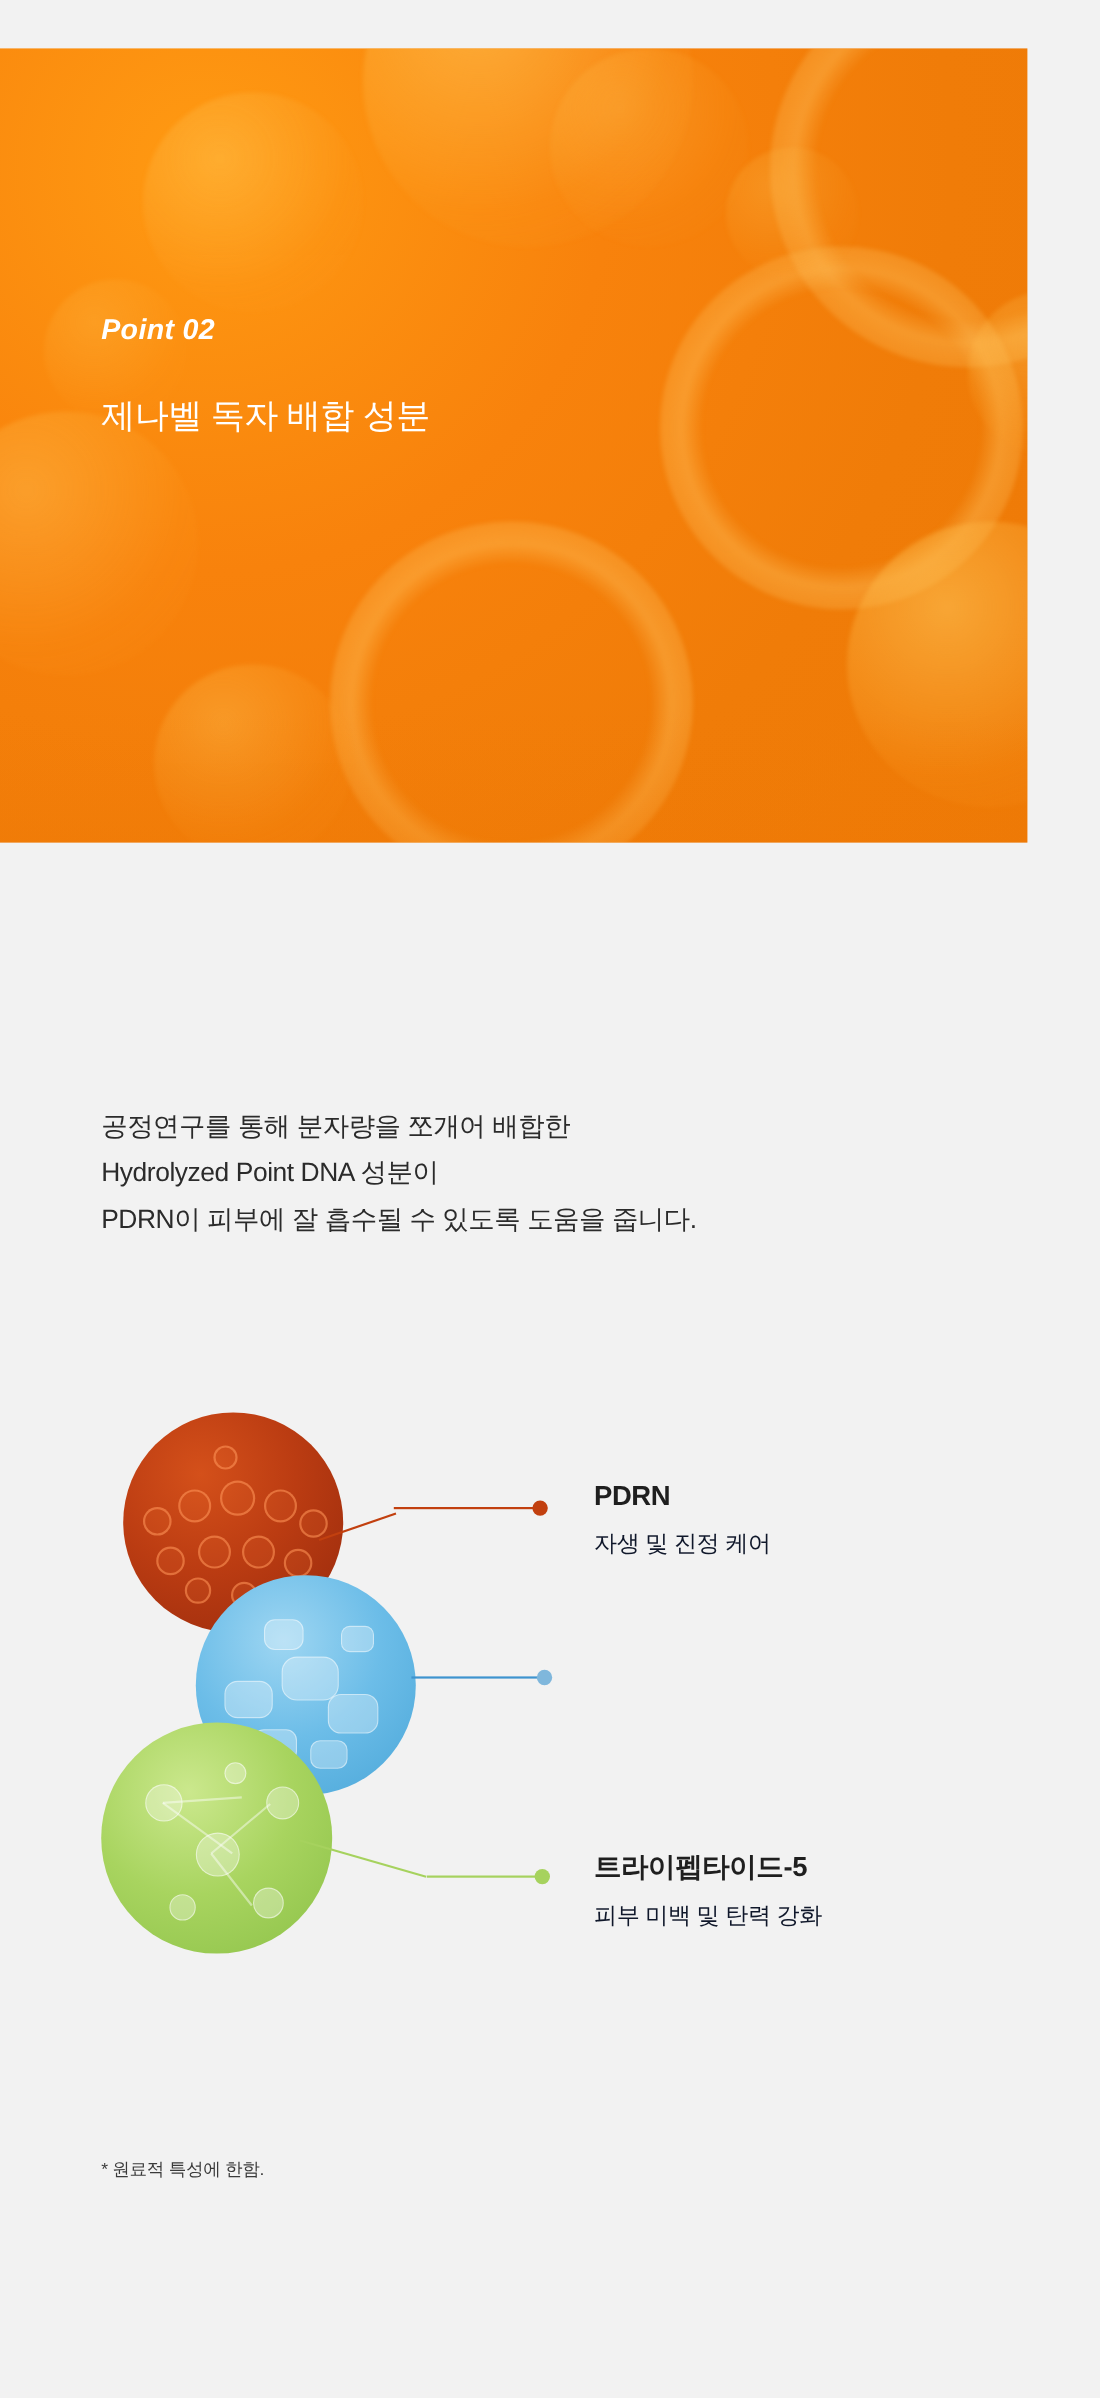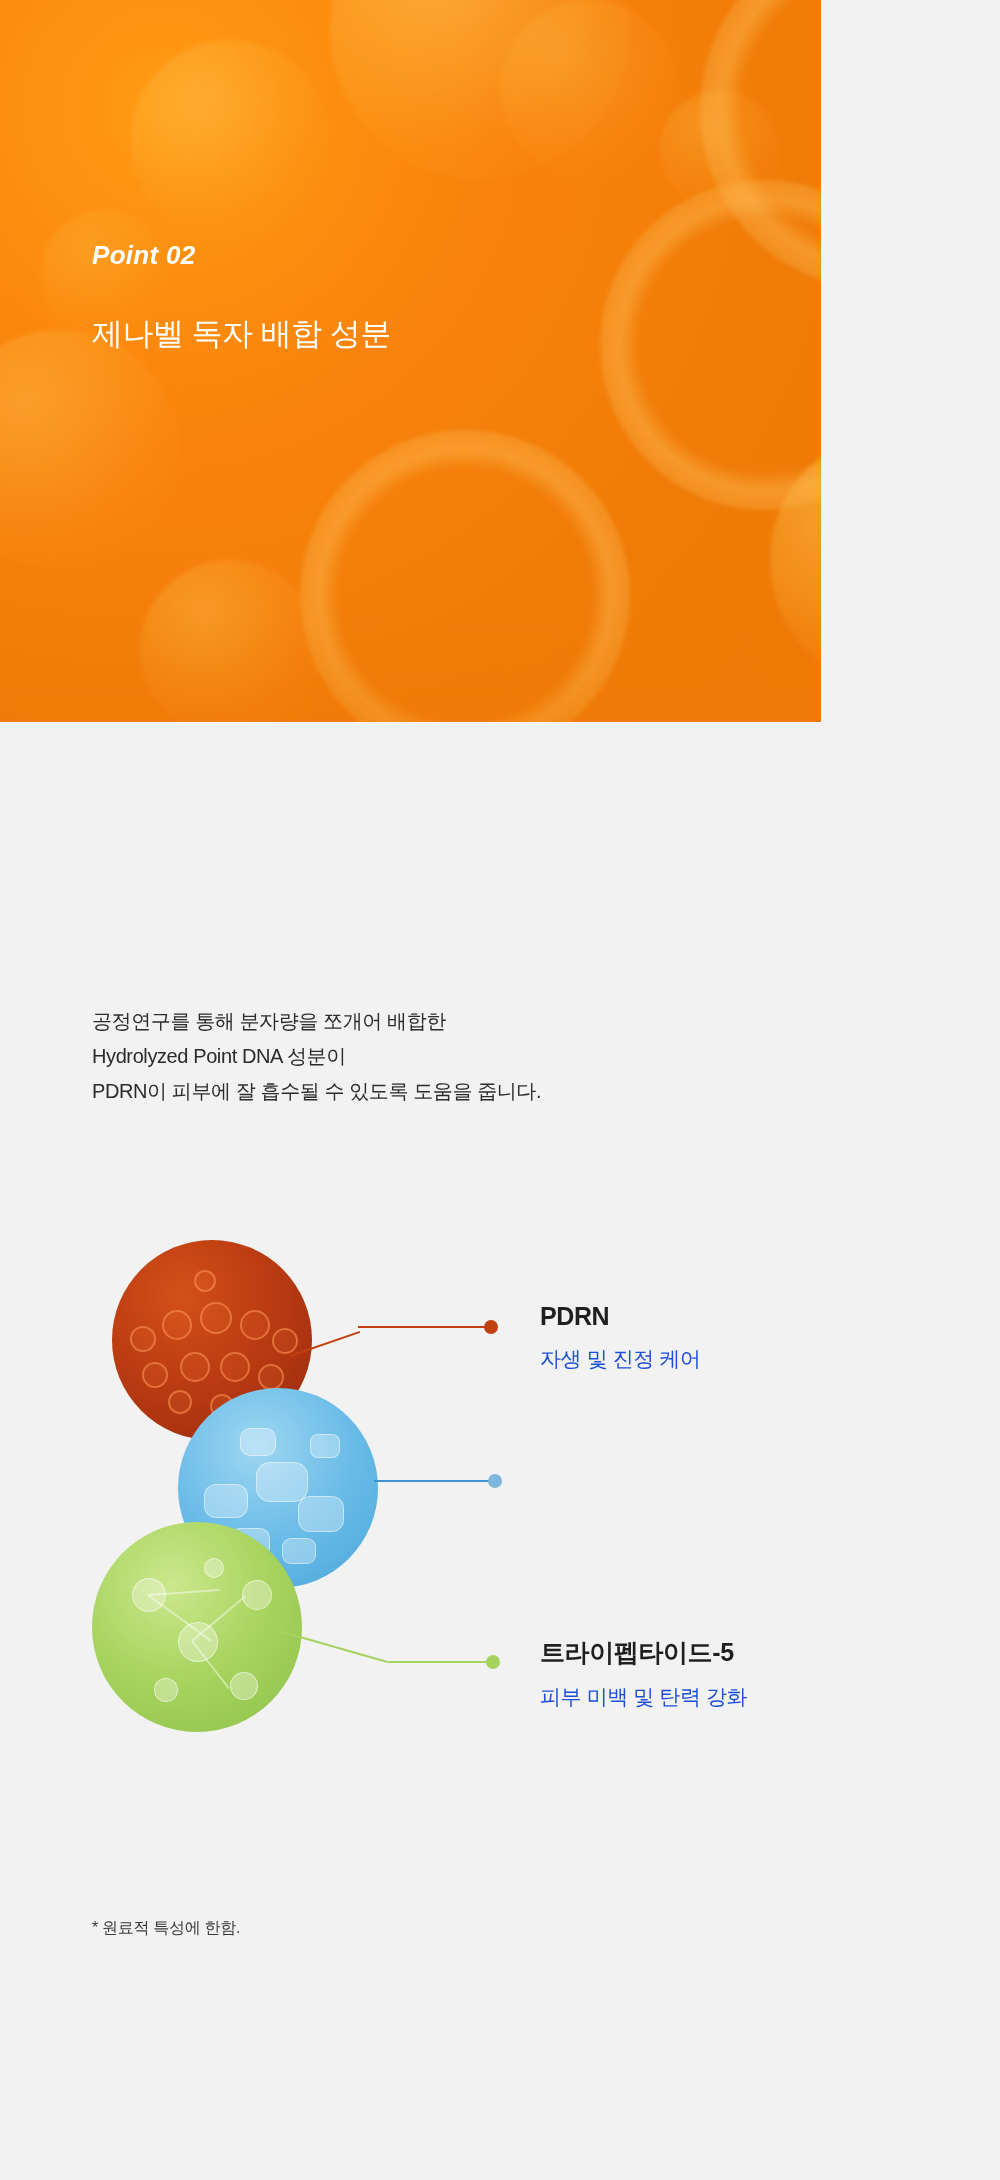--- a/index.html
+++ b/index.html
@@ -14,24 +14,25 @@
   .page {
     position: relative;
     width: 1000px;
     height: 2180px;
     background: #f2f2f2;
   }
 
   
   .hero {
     position: relative;
-    width: 821px;
+    width: 934px;
     height: 722px;
     overflow: hidden;
     background: radial-gradient(circle at 20% 15%, #ff9a12 0%, #f8820c 38%, #f07c08 70%, #ee7a06 100%);
+    margin-top: 44px;
   }
   .hero-bg { position: absolute; inset: 0; overflow: hidden; }
   .blob {
     position: absolute;
     border-radius: 50%;
     background: radial-gradient(circle at 35% 30%, rgba(255,200,90,0.55), rgba(255,160,40,0.18) 62%, rgba(240,120,10,0.03) 100%);
     filter: blur(2px);
   }
   .blob.ring {
     background: radial-gradient(circle at 50% 50%, rgba(240,122,6,0) 54%, rgba(255,196,96,0.40) 62%, rgba(255,190,90,0.16) 78%, rgba(240,122,6,0) 100%);
@@ -73,23 +74,23 @@
     margin-top: 18px;
     font-size: 36px;
     font-weight: bold;
     color: #ffffff;
     letter-spacing: -0.3px;
   }
   .hero-title sup { font-size: 17px; vertical-align: super; font-weight: bold; }
 
   .lead {
     position: absolute;
-    top: 1004px;
+    top: 960px;
     left: 92px;
-    font-size: 20px;
+    font-size: 24px;
     line-height: 1.75;
     color: #2b2b2b;
     letter-spacing: -0.4px;
     font-weight: 400;
   }
   .lead div { white-space: nowrap; }
 
   
   .cluster { position: absolute; left: 0; top: 1230px; width: 796px; height: 560px; }
 
@@ -126,21 +127,21 @@
   .item-text { position: absolute; }
   .item-title {
     font-size: 25px;
     font-weight: bold;
     color: #1f1f1f;
     letter-spacing: -0.4px;
   }
   .item-desc {
     margin-top: 14px;
     font-size: 21px;
-    color: #1d4ed8;
+    color: #0f172a;
     letter-spacing: -0.4px;
   }
 
   .footnote {
     position: absolute;
     left: 92px;
     top: 1918px;
     font-size: 16px;
     color: #3a3a3a;
     letter-spacing: -0.3px;

